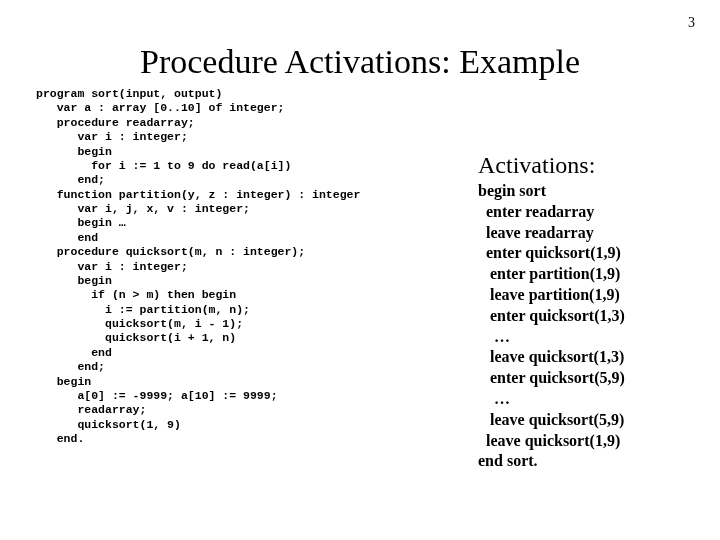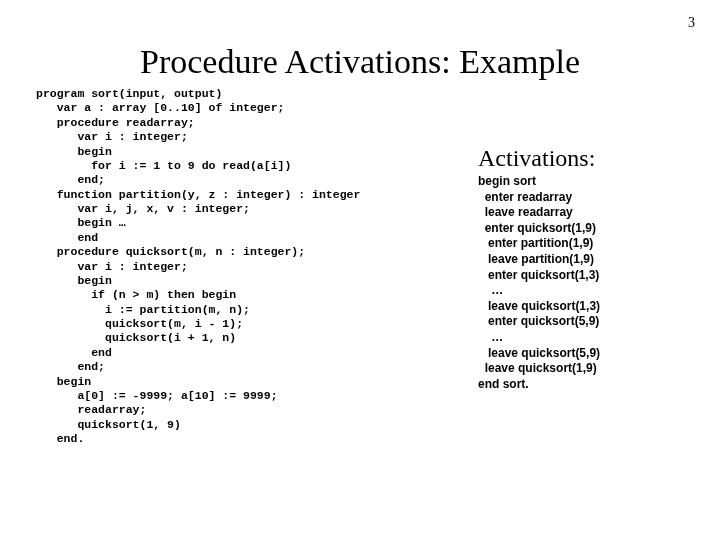--- a/index.html
+++ b/index.html
@@ -31,30 +31,30 @@
   .code-block {
     font-family: "Courier New", monospace;
     font-size: 11.5px;
     line-height: 1.25;
     white-space: pre;
     font-weight: bold;
   }
   .right-col {
     position: absolute;
     left: 478px;
-    top: 58px;
+    top: 65px;
     width: 230px;
   }
   .act-title {
     font-size: 24px;
     margin-bottom: 2px;
   }
   .act-block {
-    font-family: Liberation Sans, sans-serif;
-    font-size: 12px;
+    font-family: Liberation Serif, serif;
+    font-size: 16px;
     line-height: 1.3;
     white-space: pre;
     font-weight: bold;
   }
 </style>
 </head>
 <body>
 
 <div class="page-number">3</div>
 

